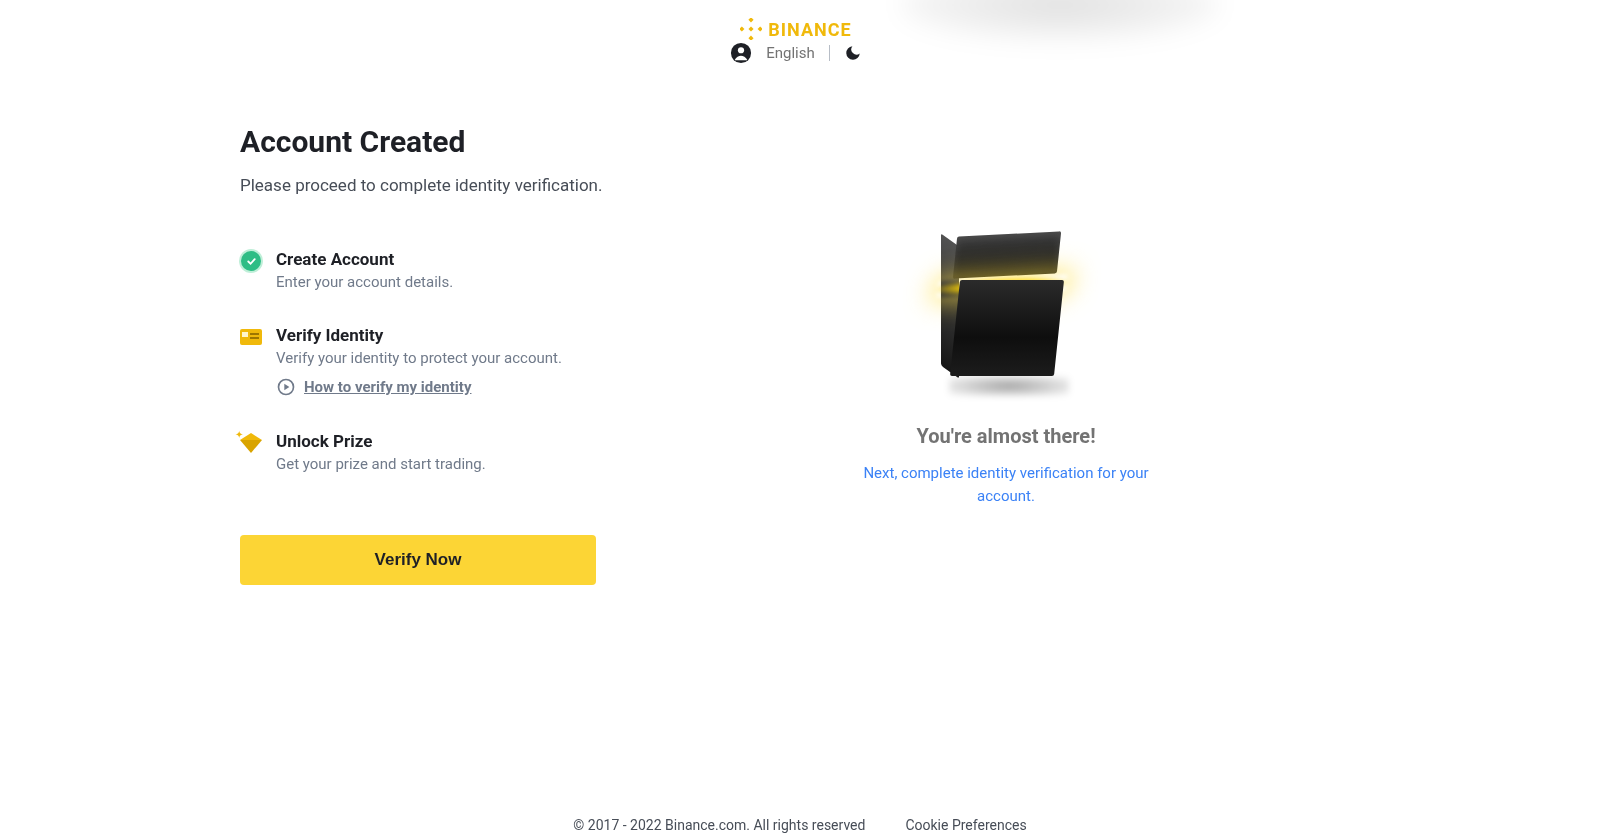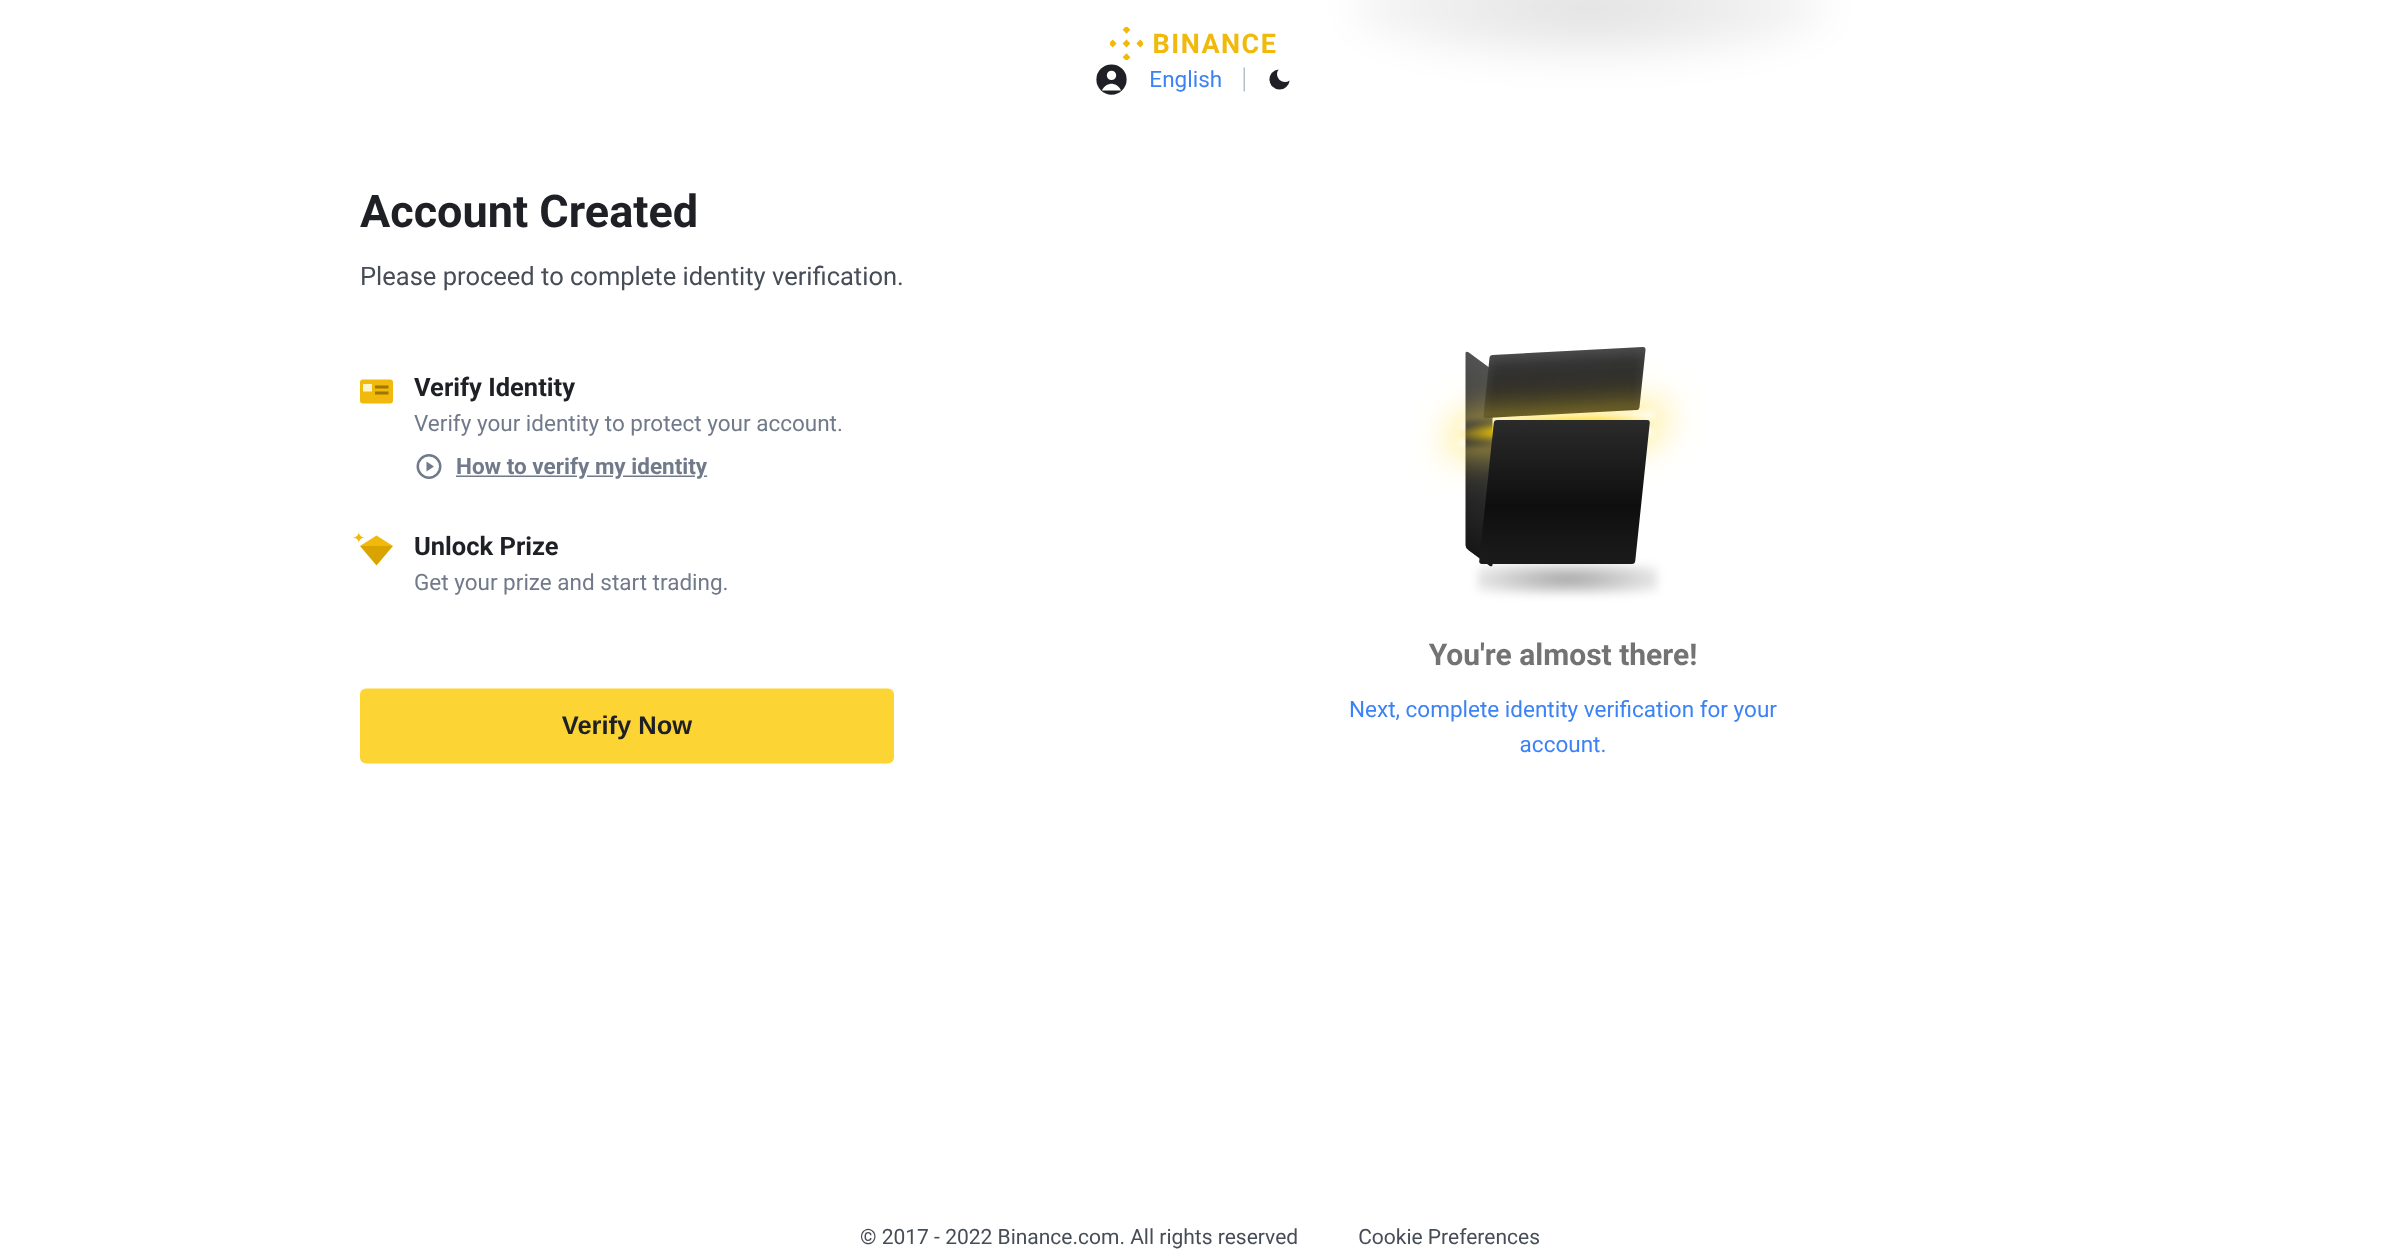--- a/index.html
+++ b/index.html
@@ -35,21 +35,21 @@
 .logo-text { color: #F0B90B; }
 
 .header-right {
   display: flex;
   align-items: center;
   gap: 14px;
 }
 .user-icon svg, .theme-icon svg { display: block; }
 .lang {
   font-size: 15px;
-  color: #3b82f6;
+  color: #737373;
   cursor: pointer;
 }
 .vr {
   width: 1px;
   height: 16px;
   background: #b7bdc6;
 }
 .theme-icon { cursor: pointer; }
 
 
@@ -64,21 +64,21 @@
   filter: blur(12px);
   pointer-events: none;
 }
 
 
 .container {
   display: flex;
   padding: 60px 0 0 0;
   margin: 0 auto;
   width: 1120px;
-  gap: 112px;
+  gap: 76px;
 }
 .left { width: 480px; }
 .right { width: 420px; text-align: center; padding-top: 110px; }
 
 .title {
   font-size: 30px;
   font-weight: 700;
   color: #1e2026;
   margin-bottom: 16px;
 }
@@ -310,20 +310,33 @@
         </svg>
     </span>
   </div>
 </header>
 
 <div class="container">
   <div class="left">
     <h1 class="title">Account Created</h1>
     <p class="subtitle">Please proceed to complete identity verification.</p>
 
+    <div class="step">
+      <div class="step-icon">
+        <div class="check-badge">
+          <svg width="11" height="11" viewBox="0 0 24 24" fill="none" stroke="#fff" stroke-width="4" stroke-linecap="round">
+              <polyline points="5 12 10 17 19 7"></polyline>
+            </svg>
+        </div>
+      </div>
+      <div class="step-body">
+        <div class="step-title">Create Account</div>
+        <div class="step-desc">Enter your account details.</div>
+      </div>
+    </div>
 
     <div class="step">
       <div class="step-icon">
         <div class="id-card"></div>
       </div>
       <div class="step-body">
         <div class="step-title">Verify Identity</div>
         <div class="step-desc">Verify your identity to protect your account.</div>
         <div class="help-link-row">
           <span class="play-circ">

